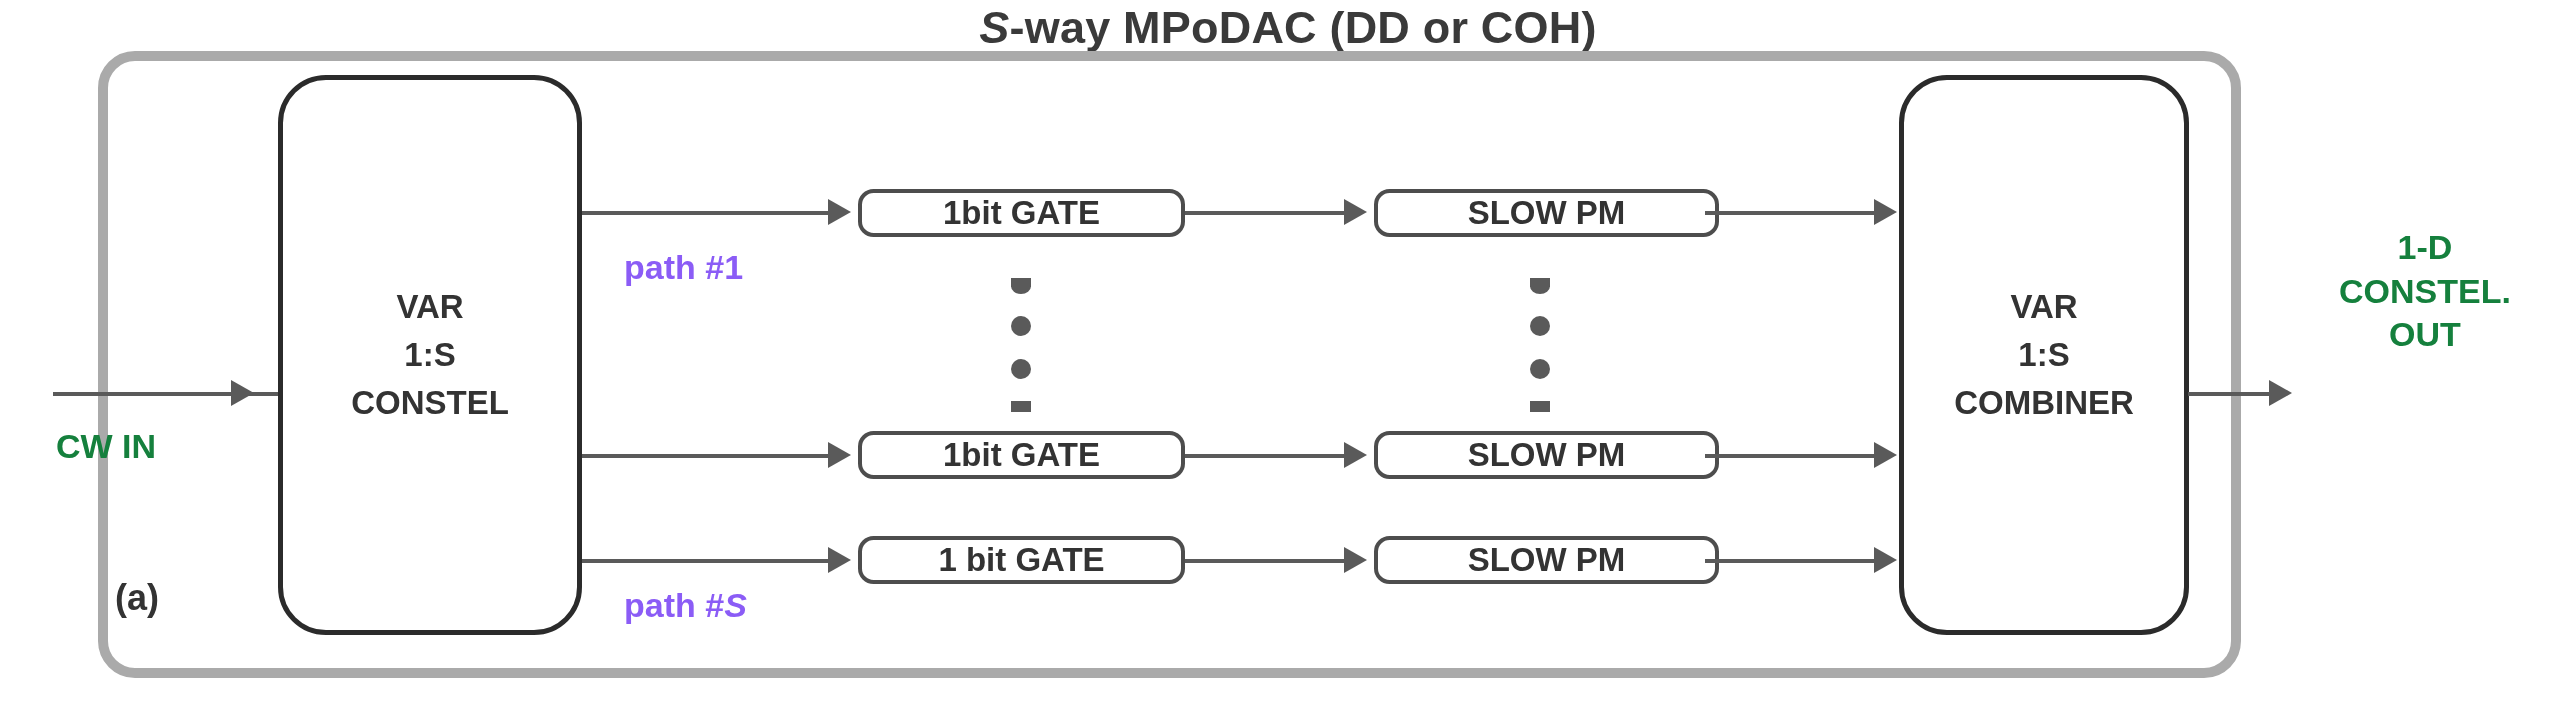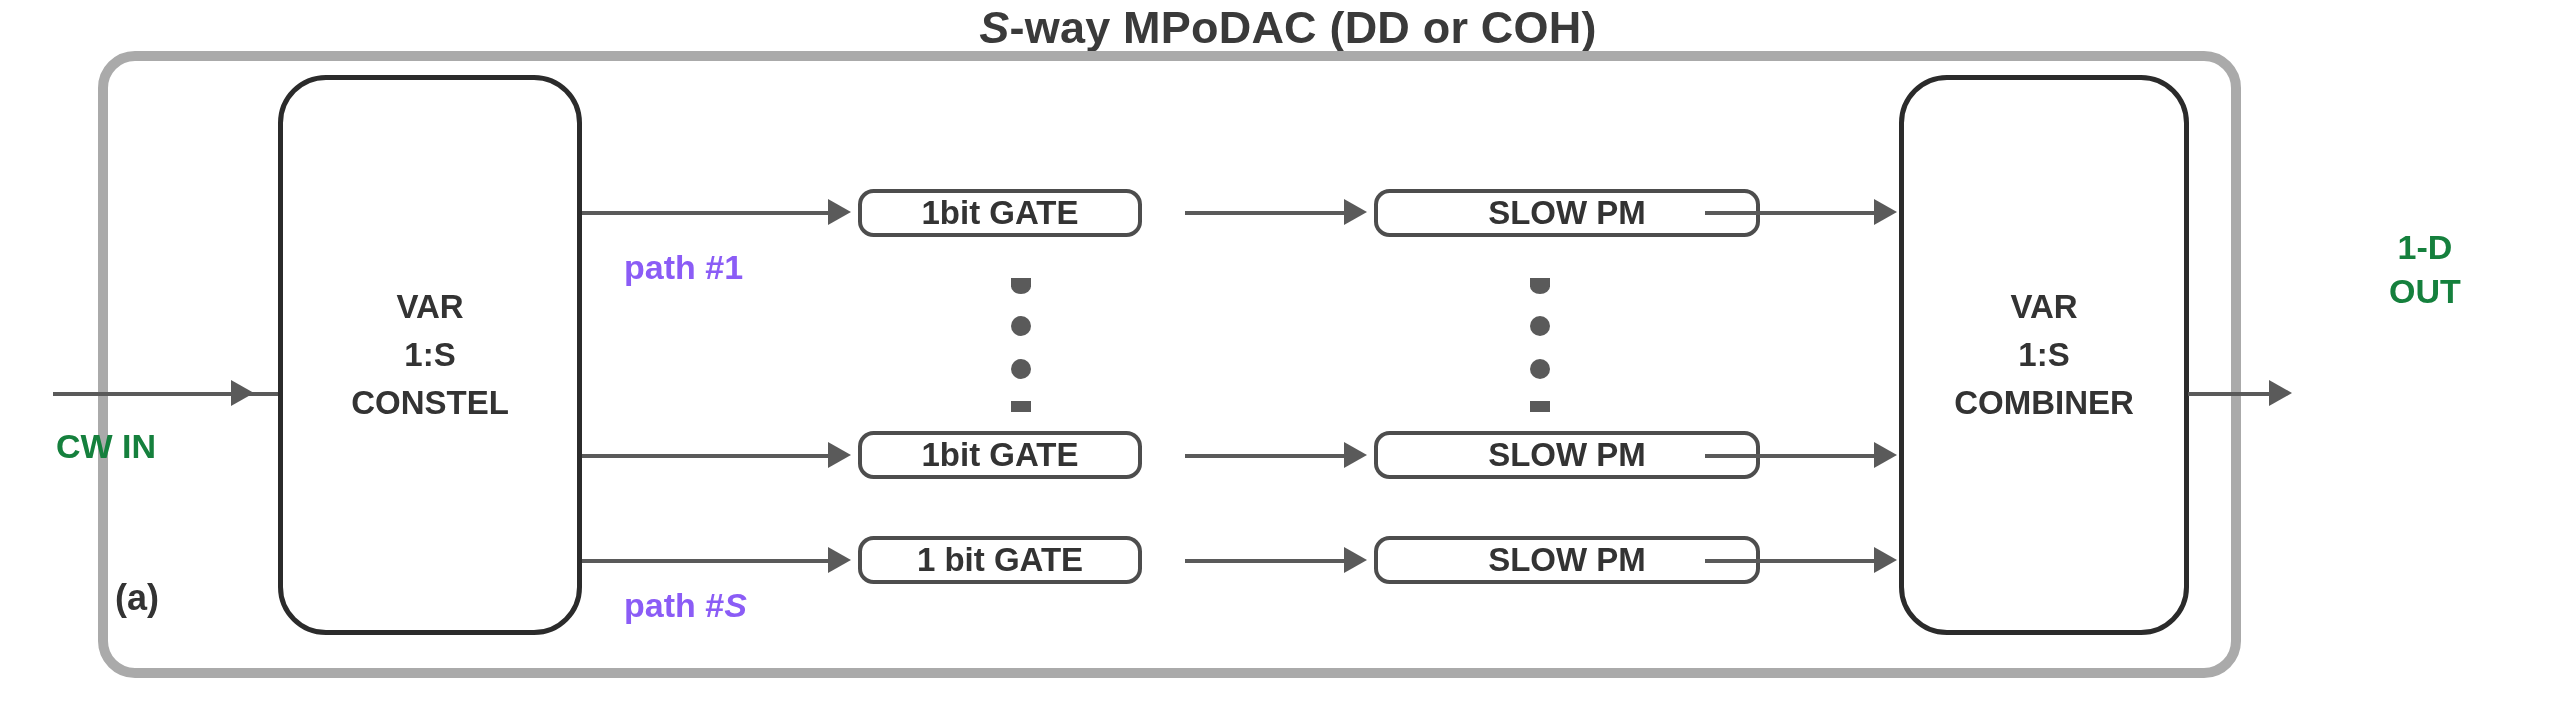--- a/index.html
+++ b/index.html
@@ -62,22 +62,22 @@
     border-radius: 15.6px;
     background: #ffffff;
     display: flex;
     align-items: center;
     justify-content: center;
     font-size: 33px;
     color: #333333;
     white-space: nowrap;
     height: 48px;
   }
-  .gate { width: 284px; }
-  .pm   { width: 386px; }
+  .gate { width: 327px; }
+  .pm   { width: 345px; }
 
   
   #gate1 { left: 858px; top: 189px; }
   #gate2 { left: 858px; top: 431px; }
   #gate3 { left: 858px; top: 536px; }
   
   #pm1 { left: 1374px; top: 189px; }
   #pm2 { left: 1374px; top: 431px; }
   #pm3 { left: 1374px; top: 536px; }
 
@@ -213,17 +213,18 @@
   <div class="abs bigblock" id="combiner">
     <span class="ln">VAR</span>
     <span class="ln">1:S</span>
     <span class="ln">COMBINER</span>
   </div>
 
   <div class="abs hline" style="left:2188px; top:392px; width:86px;"></div>
   <div class="abs arrowhead" style="left:2269px; top:380px;"></div>
   <div class="abs portlabel" style="left:2308px; top:226px; width:234px;">
     <div>1-D</div>
+    <div>CONSTEL.</div>
     <div>OUT</div>
   </div>
 
 </div>
 
 
 </body></html>

